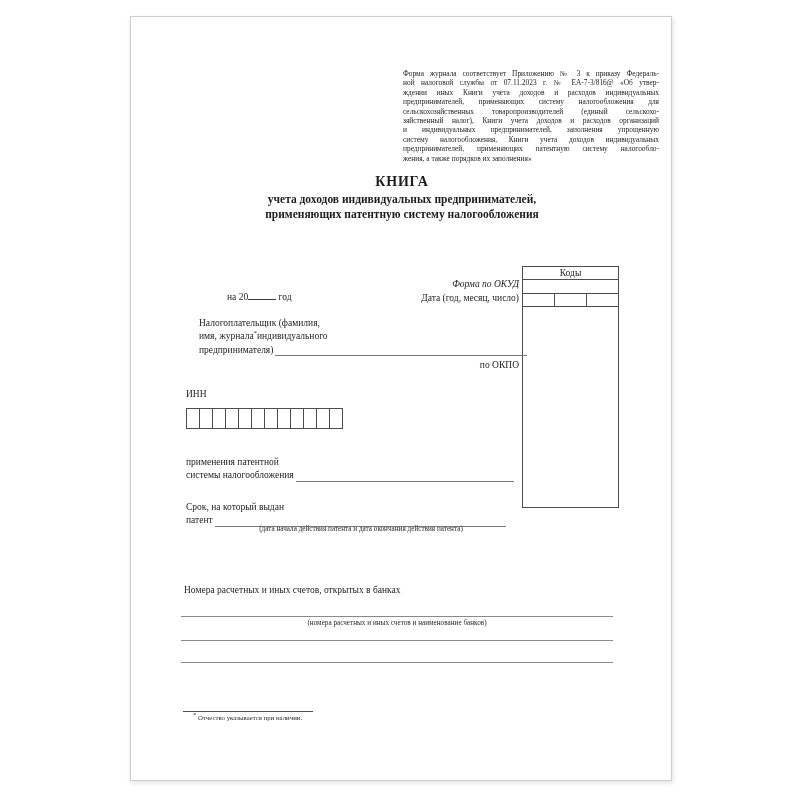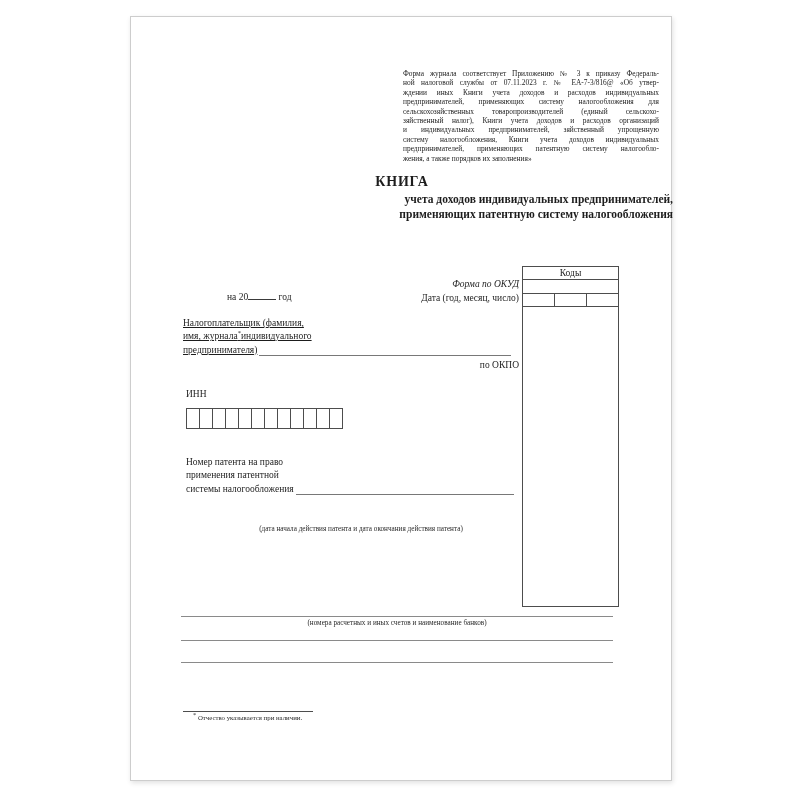--- a/index.html
+++ b/index.html
@@ -14,45 +14,45 @@
   }
   .abs { position: absolute; }
 
   
   .legal-note { left: 272px; top: 52px; width: 256px; font-size: 7.4px; line-height: 9.4px; color: #242424; }
   .note-line { white-space: nowrap; text-align: justify; text-align-last: justify; }
   .note-line.note-last { text-align-last: left; }
 
   
   .title { left: 0; width: 542px; top: 157px; text-align: center; font-weight: bold; font-size: 14px; letter-spacing: 0.8px; }
-  .subtitle { left: 0; width: 542px; top: 175px; text-align: right; font-weight: bold; font-size: 11.5px; line-height: 15px; }
+  .subtitle { left: 0; width: 542px; top: 175px; text-align: center; font-weight: bold; font-size: 11.5px; line-height: 15px; }
 
   
   .lbl { font-size: 9.5px; line-height: 13.4px; }
   .right { text-align: right; }
   .small-caption { font-size: 7.2px; color: #2a2a2a; text-align: center; }
 
   .year-line { left: 96px; top: 273px; }
   .year-blank { display: inline-block; width: 28px; border-bottom: 1px solid #3a3a3a; height: 10px; }
 
   .okud-label { left: 230px; width: 158px; top: 261px; font-style: italic; }
   .date-label { left: 200px; width: 188px; top: 275px; }
   .okpo-label { left: 230px; width: 158px; top: 342px; }
 
   
-  .codes-table { left: 391px; top: 249px; width: 97px; height: 341px; border: 1px solid #4d4d4d; display: flex; flex-direction: column; }
+  .codes-table { left: 391px; top: 249px; width: 97px; height: 242px; border: 1px solid #4d4d4d; display: flex; flex-direction: column; }
   .codes-header { height: 13px; border-bottom: 1px solid #4d4d4d; text-align: center; font-size: 9.5px; line-height: 12px; }
   .codes-okud-cell { height: 14px; border-bottom: 1px solid #4d4d4d; }
   .codes-date-row { height: 13px; border-bottom: 1px solid #4d4d4d; display: flex; }
   .codes-date-row > div { flex: 1; }
   .codes-date-row > div + div { border-left: 1px solid #4d4d4d; }
   .codes-body { flex: 1; }
 
   
-  .taxpayer { left: 52px; top: 300px; width: 328px; text-decoration: underline; }
+  .taxpayer { left: 68px; top: 300px; width: 328px; }
   .fill-line { flex: 1; border-bottom: 1px solid #787878; margin-bottom: 1px; margin-left: 2px; }
   .flex-row { display: flex; }
   sup { font-size: 6.5px; vertical-align: super; line-height: 0; }
 
   
   .inn-label { left: 55px; top: 371px; }
   .inn-grid { left: 55px; top: 391px; display: flex; }
   .inn-cell { width: 14px; height: 21px; border: 1px solid #4d4d4d; margin-left: -1px; background: #fff; }
   .inn-cell:first-child { margin-left: 0; }
 
@@ -76,21 +76,21 @@
 <div class="canvas">
   <div class="page">
 
     <div class="abs legal-note">
       <div class="note-line">Форма журнала соответствует Приложению № 3 к приказу Федераль-</div>
       <div class="note-line">ной налоговой службы от 07.11.2023 г. № ЕА-7-3/816@ «Об утвер-</div>
       <div class="note-line">ждении иных Книги учета доходов и расходов индивидуальных</div>
       <div class="note-line">предпринимателей, применяющих систему налогообложения для</div>
       <div class="note-line">сельскохозяйственных товаропроизводителей (единый сельскохо-</div>
       <div class="note-line">зяйственный налог), Книги учета доходов и расходов организаций</div>
-      <div class="note-line">и индивидуальных предпринимателей, зяйственный упрощенную</div>
+      <div class="note-line">и индивидуальных предпринимателей, заполнения упрощенную</div>
       <div class="note-line">систему налогообложения, Книги учета доходов индивидуальных</div>
       <div class="note-line">предпринимателей, применяющих патентную систему налогообло-</div>
       <div class="note-line note-last">жения, а также порядков их заполнения»</div>
     </div>
 
     <div class="abs title">КНИГА</div>
     <div class="abs subtitle">
       <div>учета доходов индивидуальных предпринимателей,</div>
       <div>применяющих патентную систему налогообложения</div>
     </div>
@@ -132,30 +132,37 @@
         <div class="inn-cell"></div>
         <div class="inn-cell"></div>
         <div class="inn-cell"></div>
         <div class="inn-cell"></div>
         <div class="inn-cell"></div>
         <div class="inn-cell"></div>
         <div class="inn-cell"></div>
       </div>
 
     <div class="abs lbl patent-number">
-      <div>Номер патента на право</div>
       <div>применения патентной</div>
       <div class="flex-row">
           <span>системы налогообложения</span>
           <span class="fill-line"></span>
         </div>
     </div>
 
+    <div class="abs lbl patent-term">
+      <div>Срок, на который выдан</div>
+      <div class="flex-row">
+          <span>патент</span>
+          <span class="fill-line"></span>
+        </div>
+    </div>
     <div class="abs small-caption term-caption">(дата начала действия патента и дата окончания действия патента)</div>
 
+    <div class="abs lbl bank-label">Номера расчетных и иных счетов, открытых в банках</div>
     <div class="abs rule bank-line-1"></div>
     <div class="abs small-caption bank-caption">(номера расчетных и иных счетов и наименование банков)</div>
     <div class="abs rule bank-line-2"></div>
     <div class="abs rule bank-line-3"></div>
 
     <div class="abs footnote-rule"></div>
     <div class="abs footnote"><sup>*</sup> <span>Отчество указывается при наличии.</span></div>
 
   </div>
 </div>

